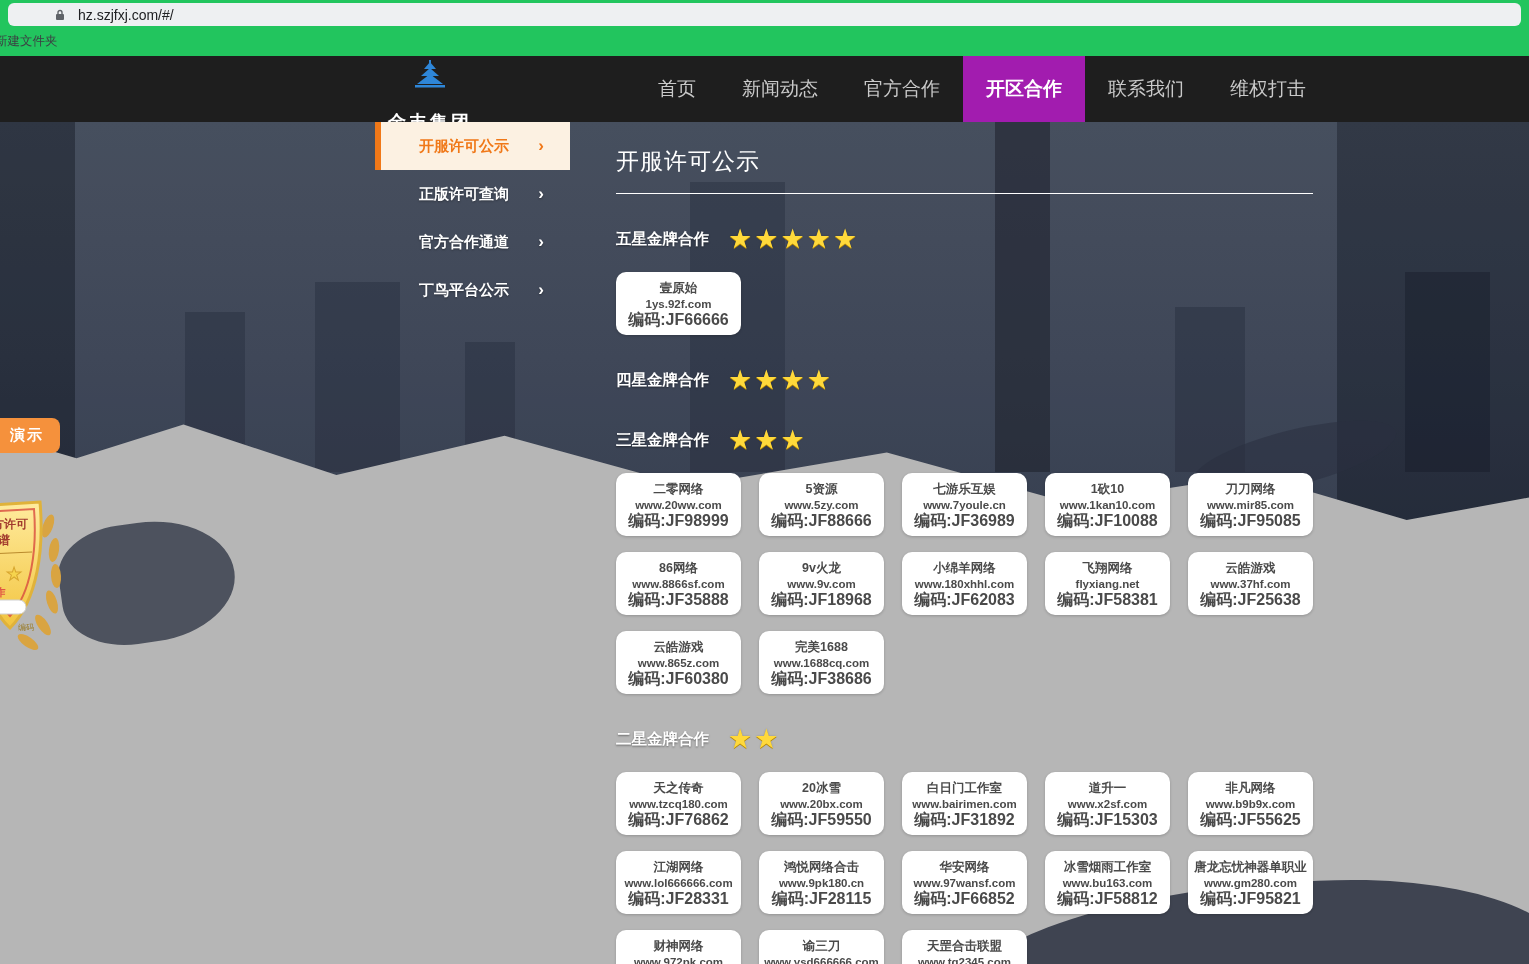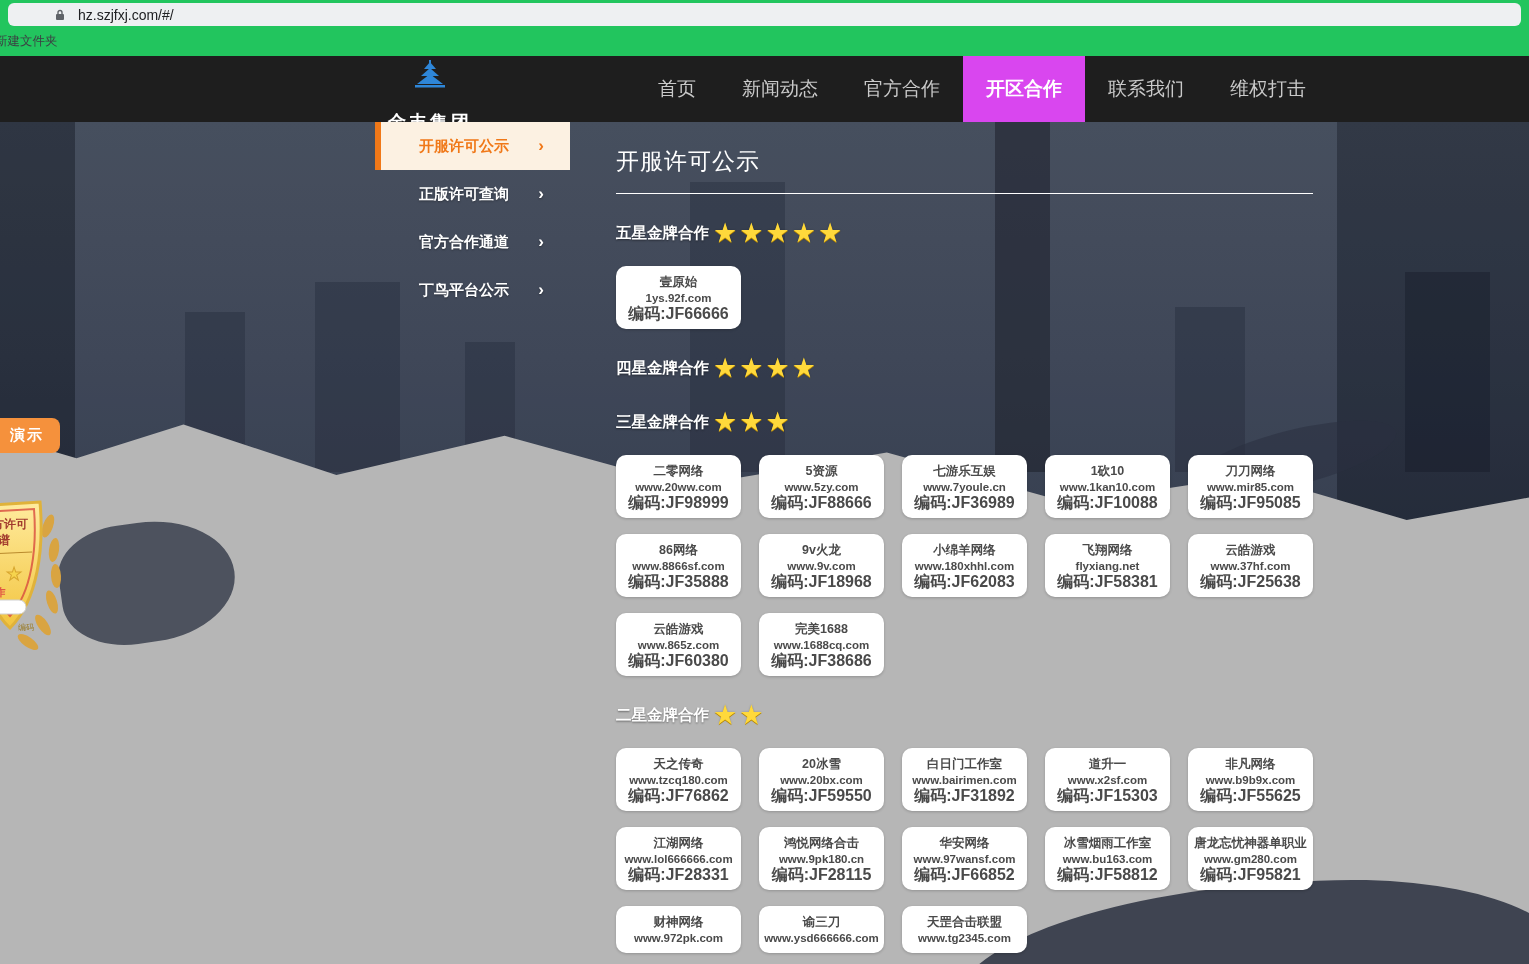--- a/index.html
+++ b/index.html
@@ -16,21 +16,21 @@
 
   
   .navbar { position:relative; height:66px; background:#1e1e1e; display:flex; align-items:stretch; }
   .logo { position:absolute; left:388px; top:4px; width:84px; display:flex;
     flex-direction:column; align-items:center; cursor:pointer; }
   .logo-title { color:#fff; font-size:18px; font-weight:700; letter-spacing:3px; margin-top:18px;font-family:Liberation Serif, serif; }
   .logo-sub { color:#8a9097; font-size:6.5px; letter-spacing:1.8px; margin-top:1px; }
   .nav-menu { margin-left:auto; margin-right:200px; display:flex; align-items:stretch; }
   .nav-item { display:flex; align-items:center; padding:0 23px; color:#c9c9c9;
     font-size:19px; cursor:pointer; }
-  .nav-item.active { background:#d946ef; color:#fff; font-weight:700; }
+  .nav-item.active { background:#a21caf; color:#fff; font-weight:700; }
 
   
   .stage { position:relative; height:842px; overflow:hidden; background:#a21caf; }
   .bg-city { position:absolute; inset:0;
     background:linear-gradient(180deg,#3d4656 0%,#353e50 28%,#2b3345 55%,#252d3f 100%); }
   .bld { position:absolute; background:#141b2b; opacity:.35; }
   .tower { position:absolute; left:995px; top:0; width:55px; height:350px;
     background:#10141f; opacity:.55; }
   .shade-left { position:absolute; left:0; top:0; bottom:0; width:75px; background:rgba(0,0,0,.22); }
   .shade-right { position:absolute; left:1337px; right:0; top:0; bottom:0; background:rgba(0,0,0,.18); }
@@ -55,21 +55,21 @@
     padding:0 26px 0 44px; color:#fff; font-size:15px; font-weight:700; cursor:pointer;
     text-shadow:0 1px 2px rgba(0,0,0,.35); }
   .side-item .chev { font-size:17px; font-weight:700; }
   .side-item.active { background:#fcf1e2; color:#f07818; border-left:6px solid #f07818;
     padding-left:38px; text-shadow:none; }
 
   
   .content { position:absolute; left:616px; top:0; width:697px; }
   .page-title { color:#fff; font-size:23px; font-weight:400; letter-spacing:1px; margin-top:24px; }
   .title-underline { height:1px; background:#fff; margin-top:16px; }
-  .sec-head { display:flex; align-items:center; gap:4px; height:30px; margin-top:24px; }
+  .sec-head { display:flex; align-items:center; gap:19px; height:30px; margin-top:30px; }
   .sec-title { color:#fff; font-size:15.5px; font-weight:700;
     text-shadow:0 1px 2px rgba(0,0,0,.45); }
   .stars { display:flex; gap:2px; }
   .star { font-size:27px; line-height:27px; color:#ffd93b;
     text-shadow:0 1px 0 #b98900, 0 0 2px rgba(0,0,0,.25); }
   .grid { display:flex; flex-wrap:wrap; gap:16px 18px; margin-top:18px; width:700px; }
   .card { width:125px; background:#fff; border-radius:10px; padding:8px 2px 7px;
     text-align:center; color:#4a4a4a; box-shadow:0 1px 3px rgba(0,0,0,.2); cursor:pointer; }
   .c-name { font-size:12.5px; font-weight:700; line-height:16px; }
   .c-url  { font-size:11.5px; font-weight:700; line-height:16px; }

